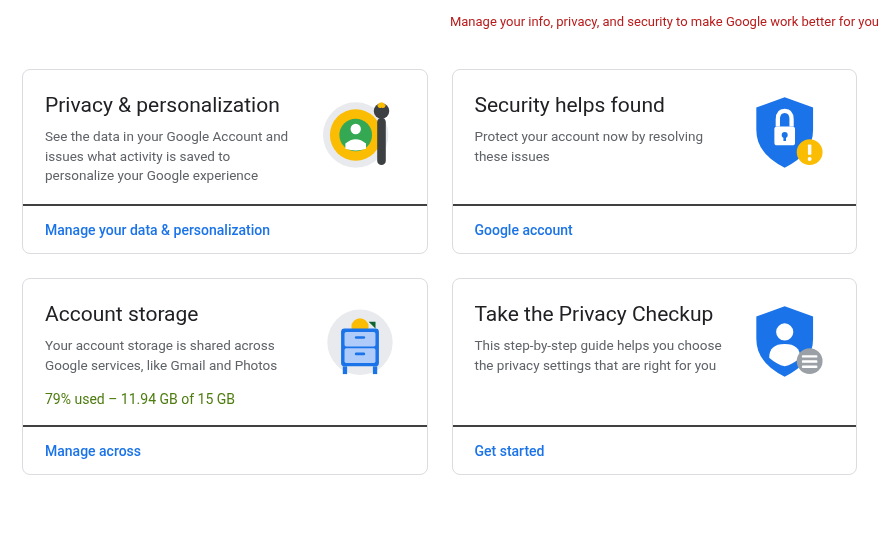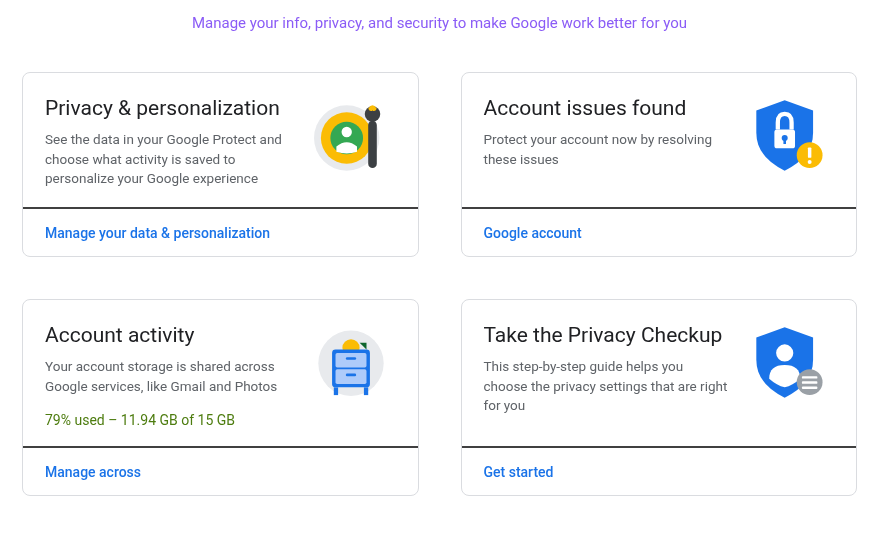--- a/index.html
+++ b/index.html
@@ -4,29 +4,29 @@
   <style>
     * { margin: 0; padding: 0; box-sizing: border-box; }
     body {
       font-family: 'Google Sans', Roboto, Arial, sans-serif;
       background: #fff;
       width: 879px;
       height: 544px;
       overflow: hidden;
     }
     .subtitle {
-      text-align: center;
-      color: #8b5cf6;
-      font-size: 15px;
+      text-align: right;
+      color: #b91c1c;
+      font-size: 13px;
       padding: 14px 0 24px 0;
     }
     .grid {
       display: grid;
       grid-template-columns: 1fr 1fr;
-      gap: 42px;
+      gap: 24px;
       padding: 16px 22px;
     }
     .card {
       border: 1px solid #dadce0;
       border-radius: 8px;
       display: flex;
       flex-direction: column;
       overflow: hidden;
     }
     .card-body {
@@ -79,21 +79,21 @@
 <body>
 
 <div class="subtitle">Manage your info, privacy, and security to make Google work better for you</div>
 
 <div class="grid">
 
   <div class="card">
     <div class="card-body">
       <div class="card-text">
         <div class="card-title">Privacy &amp; personalization</div>
-        <div class="card-desc">See the data in your Google Protect and choose what activity is saved to personalize your Google experience</div>
+        <div class="card-desc">See the data in your Google Account and issues what activity is saved to personalize your Google experience</div>
       </div>
       <div class="card-icon">
         <svg width="86" height="86" viewBox="0 0 100 100">
           <circle cx="45" cy="50" r="38" fill="#e8eaed"></circle>
           <circle cx="45" cy="50" r="30" fill="#fbbc04"></circle>
           <circle cx="45" cy="50" r="19" fill="#34a853"></circle>
           <circle cx="45" cy="43" r="6" fill="#fff"></circle>
           <path d="M33 60 Q45 50 57 60 L57 66 Q45 70 33 66 Z" fill="#fff"></path>
           <rect x="70" y="30" width="10" height="55" rx="5" fill="#3c4043"></rect>
           <circle cx="75" cy="22" r="9" fill="#3c4043"></circle>
@@ -102,21 +102,21 @@
       </div>
     </div>
     <div class="card-action">
       <a>Manage your data &amp; personalization</a>
     </div>
   </div>
 
   <div class="card">
     <div class="card-body">
       <div class="card-text">
-        <div class="card-title">Account issues found</div>
+        <div class="card-title">Security helps found</div>
         <div class="card-desc">Protect your account now by resolving these issues</div>
       </div>
       <div class="card-icon">
         <svg width="86" height="86" viewBox="0 0 100 100">
           <path d="M45 6 L78 18 L78 44 Q78 72 45 88 Q12 72 12 44 L12 18 Z" fill="#1a73e8"></path>
           <rect x="33" y="40" width="24" height="22" rx="3" fill="#fff"></rect>
           <path d="M37 40 L37 32 Q37 22 45 22 Q53 22 53 32 L53 40" stroke="#fff" stroke-width="5" fill="none"></path>
           <circle cx="45" cy="50" r="3.5" fill="#1a73e8"></circle>
           <rect x="43.5" y="50" width="3" height="7" fill="#1a73e8"></rect>
           <circle cx="74" cy="70" r="15" fill="#fbbc04"></circle>
@@ -126,21 +126,21 @@
       </div>
     </div>
     <div class="card-action">
       <a>Google account</a>
     </div>
   </div>
 
   <div class="card">
     <div class="card-body">
       <div class="card-text">
-        <div class="card-title">Account activity</div>
+        <div class="card-title">Account storage</div>
         <div class="card-desc">Your account storage is shared across Google services, like Gmail and Photos</div>
         <div class="card-usage">79% used – 11.94 GB of 15 GB</div>
       </div>
       <div class="card-icon">
         <svg width="86" height="86" viewBox="0 0 100 100">
           <circle cx="50" cy="48" r="38" fill="#e8eaed"></circle>
           <circle cx="50" cy="30" r="10" fill="#fbbc04"></circle>
           <rect x="28" y="32" width="44" height="44" rx="4" fill="#1a73e8"></rect>
           <rect x="32" y="36" width="36" height="17" rx="2" fill="#aecbfa"></rect>
           <rect x="32" y="55" width="36" height="17" rx="2" fill="#aecbfa"></rect>

